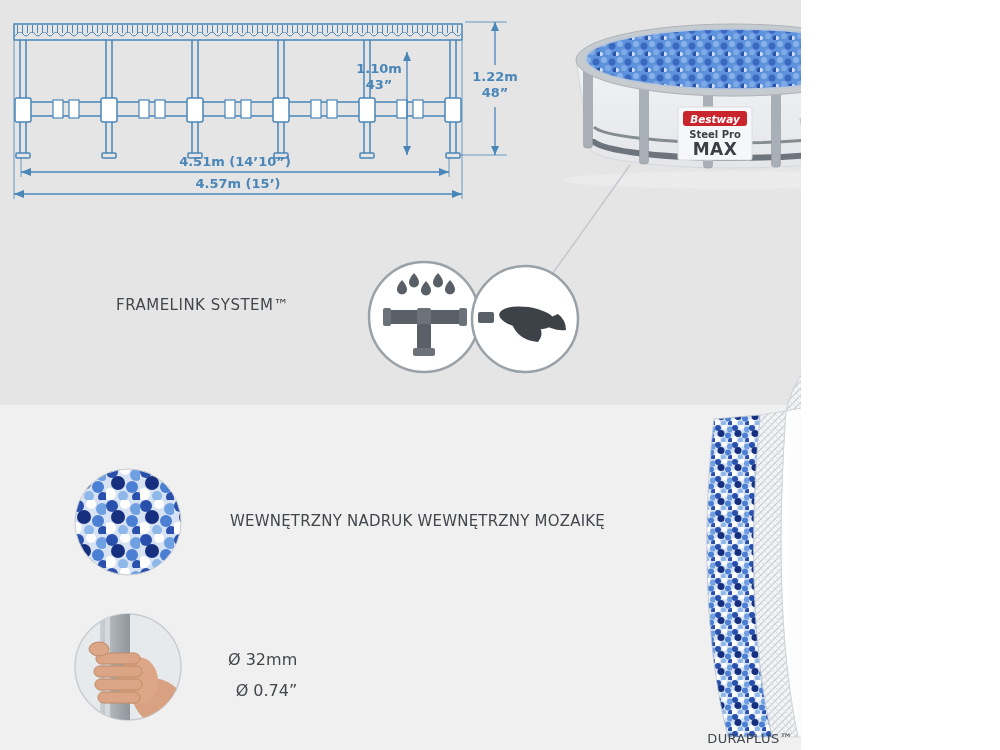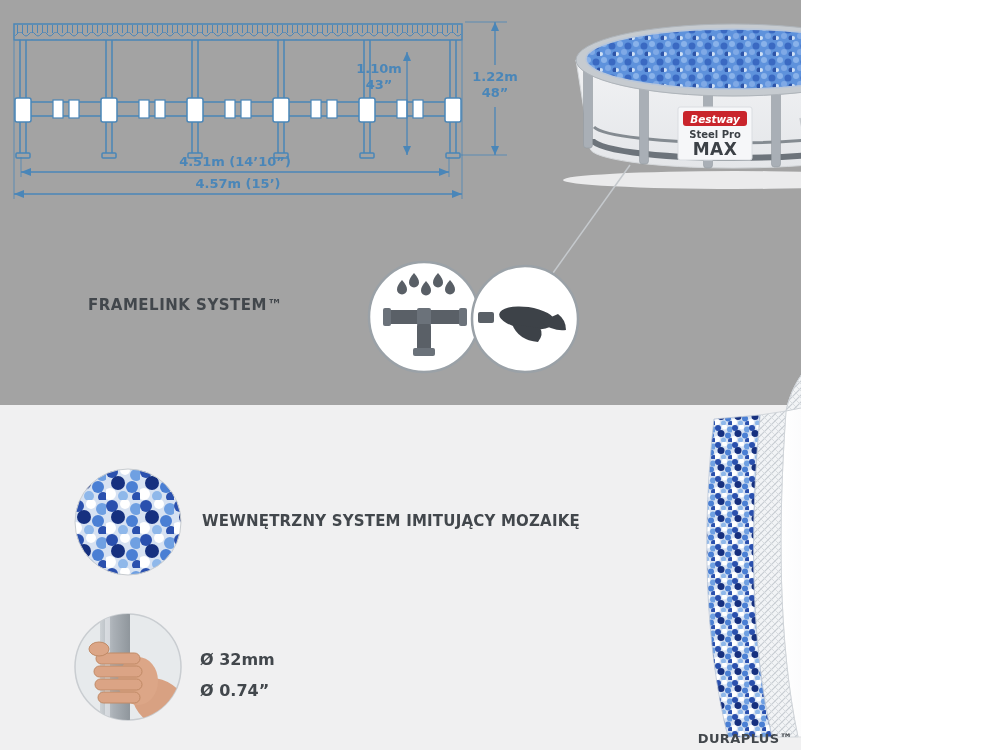--- a/index.html
+++ b/index.html
@@ -1,27 +1,27 @@
 <!DOCTYPE html>
 <html><head>
 <meta charset="utf-8">
 <style>
   html,body{margin:0;padding:0;background:#ffffff;}
   .stage{
     position:relative;width:801px;height:750px;overflow:hidden;
-    background:#a3a3a3;
+    background:#e5e5e5;
     font-family:"DejaVu Sans","Liberation Sans",sans-serif;
     color:#42474c;
   }
   .abs{position:absolute;}
   .bg-bottom{left:0;top:405px;width:1000px;height:345px;background:#f0f0f1;}
-  .caption{font-weight:bold;color:#42474c;}
+  .caption{font-weight:normal;color:#42474c;margin-left:28px;}
   .framelink-label{left:88px;top:296px;font-size:15px;letter-spacing:.5px;}
   .mosaic-caption{left:202px;top:512px;font-size:15px;letter-spacing:.2px;}
-  .pipe-caption{left:200px;top:644px;font-size:16px;line-height:31px;}
+  .pipe-caption{left:200px;top:644px;font-size:16px;line-height:31px;text-align:right;}
   .duraplus-label{right:8px;bottom:4px;font-size:13px;letter-spacing:.4px;}
   svg{display:block;}
   .ln{stroke:#4a86b8;stroke-width:1.5;fill:none;}
   .lnthin{stroke:#4a86b8;stroke-width:0.8;fill:none;}
   .joint{fill:#ffffff;stroke:#4a86b8;stroke-width:1.5;}
   .joint2{fill:#ffffff;stroke:#4a86b8;stroke-width:1.2;}
   .dl{stroke:#4a86b8;stroke-width:1.3;fill:none;}
   .arr{fill:#4a86b8;stroke:none;}
   .dimtxt{fill:#4a86b8;font-weight:bold;font-size:13px;font-family:"DejaVu Sans","Liberation Sans",sans-serif;}
   #leader-lines{pointer-events:none;}
@@ -259,21 +259,21 @@
         <circle cx="12" cy="17" r="7" fill="#16307f"></circle>
         <circle cx="26" cy="21" r="6" fill="#4a7fd4"></circle>
         <circle cx="4" cy="28" r="6" fill="#ffffff"></circle>
         <circle cx="17" cy="30" r="5" fill="#8fb8ea"></circle>
         <circle cx="31" cy="31" r="5" fill="#2a50ae"></circle>
       </pattern>
     </defs>
     <circle cx="56" cy="56" r="53" fill="url(#mzBig)" stroke="#c8ccd0" stroke-width="1"></circle>
   </svg>
 
-  <div class="abs caption mosaic-caption">WEWNĘTRZNY SYSTEM IMITUJĄCY MOZAIKĘ</div>
+  <div class="abs caption mosaic-caption">WEWNĘTRZNY NADRUK WEWNĘTRZNY MOZAIKĘ</div>
 
   <svg class="abs" style="left:72px;top:611px;" width="112" height="112" viewBox="0 0 112 112">
     <defs>
       <clipPath id="gclip">
           <circle cx="56" cy="56" r="53"></circle>
         </clipPath>
       <linearGradient id="pipeg" x1="0" y1="0" x2="1" y2="0">
         <stop offset="0" stop-color="#cdd2d6"></stop>
         <stop offset="0.45" stop-color="#aab0b6"></stop>
         <stop offset="1" stop-color="#8f969c"></stop>

